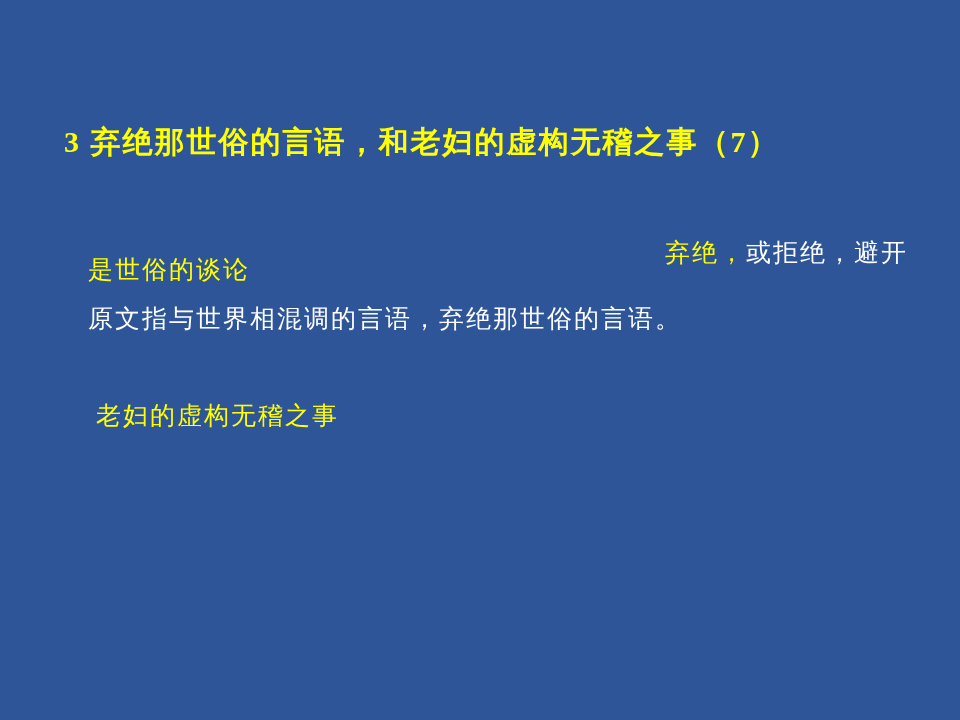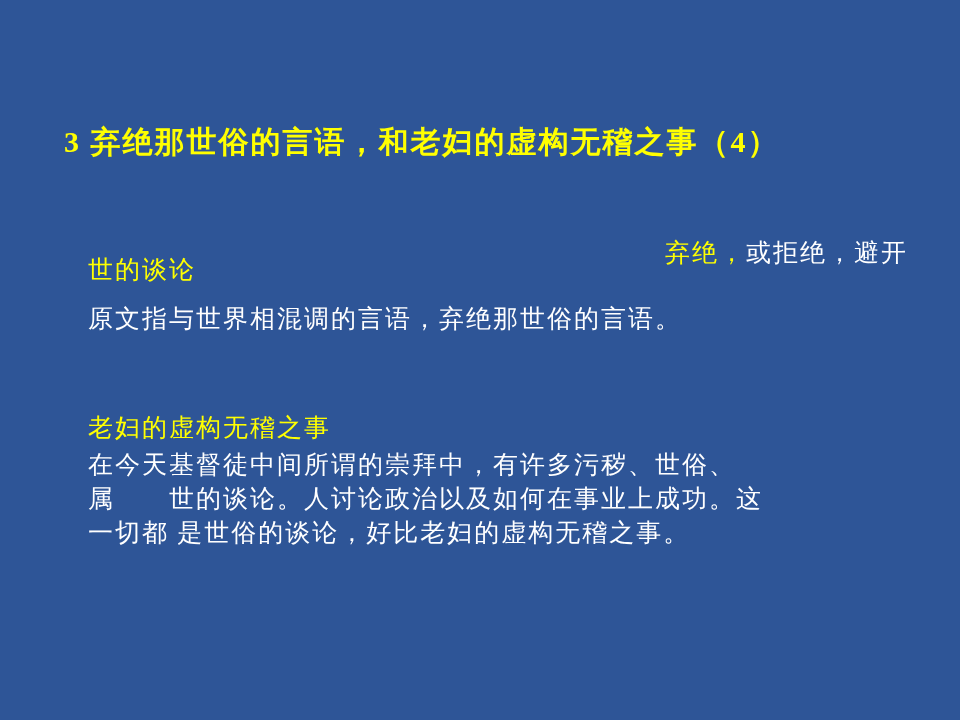--- a/index.html
+++ b/index.html
@@ -35,52 +35,47 @@
     letter-spacing: 2px;
     line-height: 1.25;
     white-space: pre-wrap;
   }
   .yellow { color: #FFFF00; }
   .white  { color: #FFFFFF; }
   .pos-1 { top: 206px; text-align: right; }
   .pos-2 { top: 254px; }
   .pos-3 { top: 303px; }
   .pos-4 { top: 351px; }
-  .pos-5 { top: 412px; }
+  .pos-5 { top: 400px; margin-left: 8px; }
   .paragraph {
     position: absolute;
     left: 88px;
     top: 448px;
     width: 830px;
     color: #FFFFFF;
     font-size: 25px;
     letter-spacing: 2px;
   }
   .paragraph .para-line {
     line-height: 34px;
     white-space: pre-wrap;
   }
 </style>
 </head>
 <body>
 
 <div class="slide">
 
-  <div class="slide-title">3 弃绝那世俗的言语，和老妇的虚构无稽之事（4）</div>
+  <div class="slide-title">3 弃绝那世俗的言语，和老妇的虚构无稽之事（7）</div>
 
   <div class="body-line pos-1">
     <span class="yellow">弃绝，</span><span class="white">或拒绝，避开</span>
   </div>
 
-  <div class="body-line pos-2 yellow">世的谈论</div>
+  <div class="body-line pos-2 yellow">是世俗的谈论</div>
 
   <div class="body-line pos-3 white">原文指与世界相混调的言语，弃绝那世俗的言语。</div>
 
 
   <div class="body-line pos-5 yellow">老妇的虚构无稽之事</div>
 
-  <div class="paragraph">
-    <div class="para-line">在今天基督徒中间所谓的崇拜中，有许多污秽、世俗、</div>
-    <div class="para-line">属　　世的谈论。人讨论政治以及如何在事业上成功。这</div>
-    <div class="para-line">一切都 是世俗的谈论，好比老妇的虚构无稽之事。</div>
-  </div>
 
 </div>
 
 </body></html>

